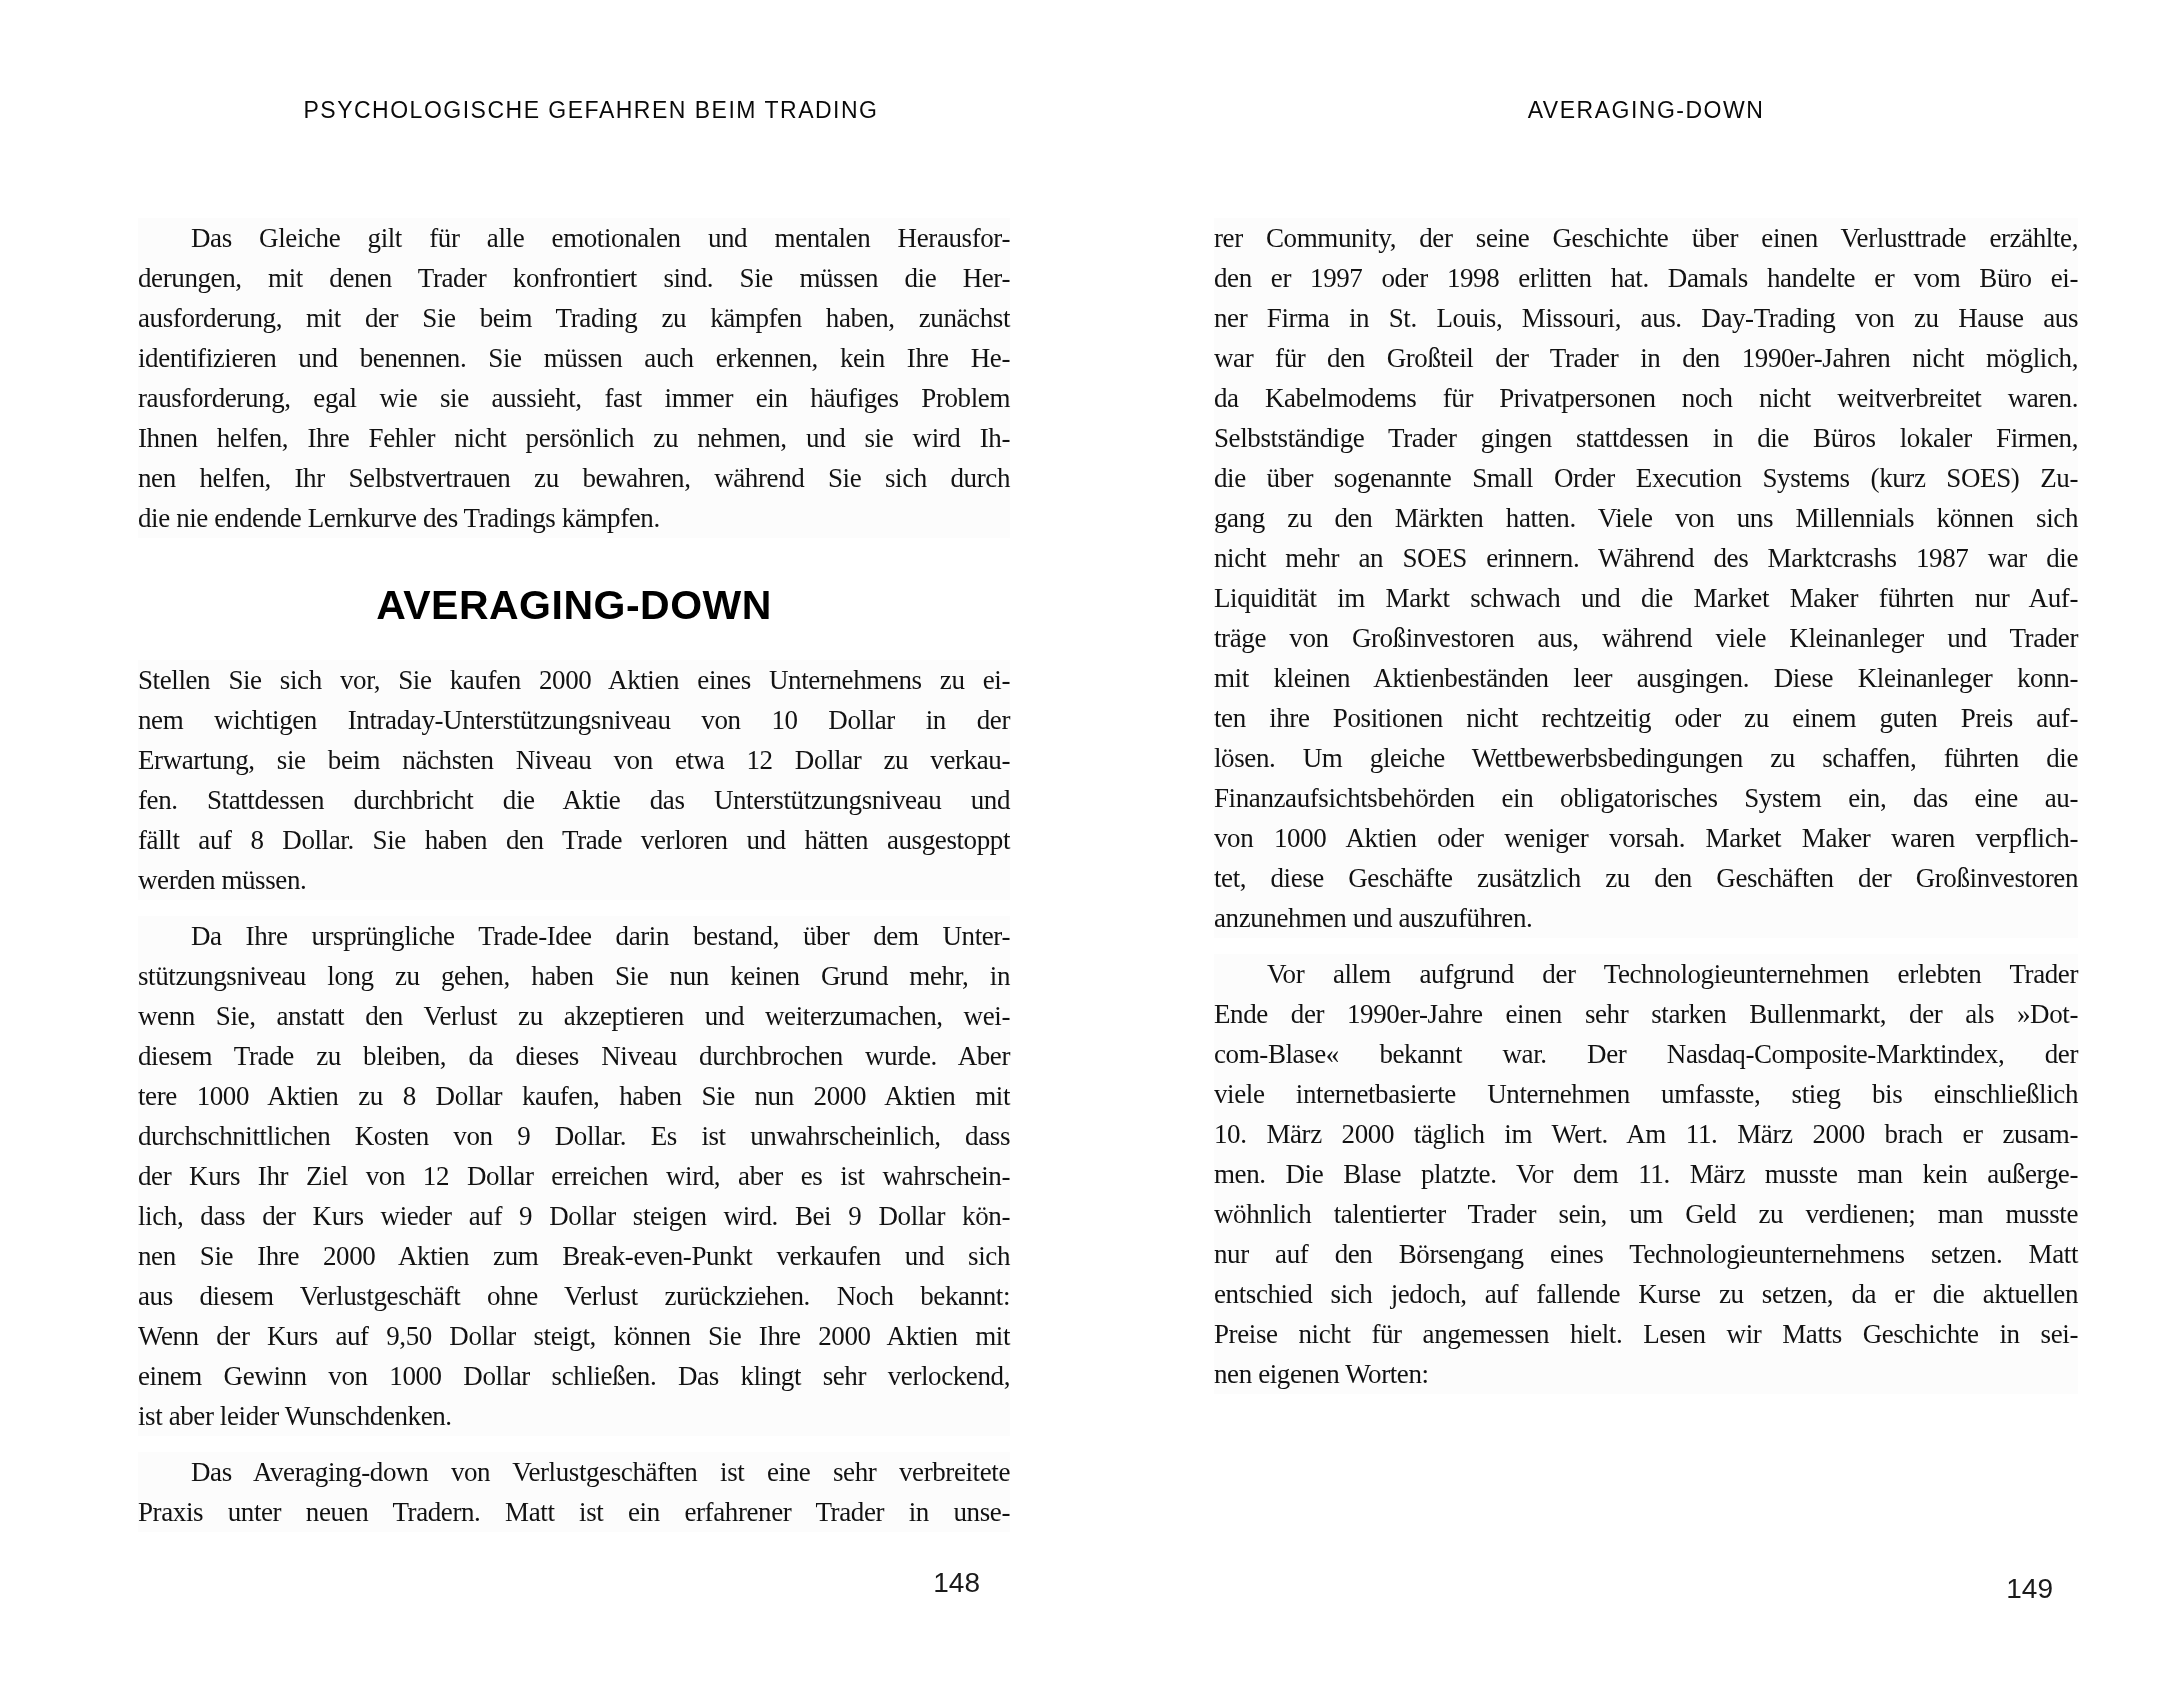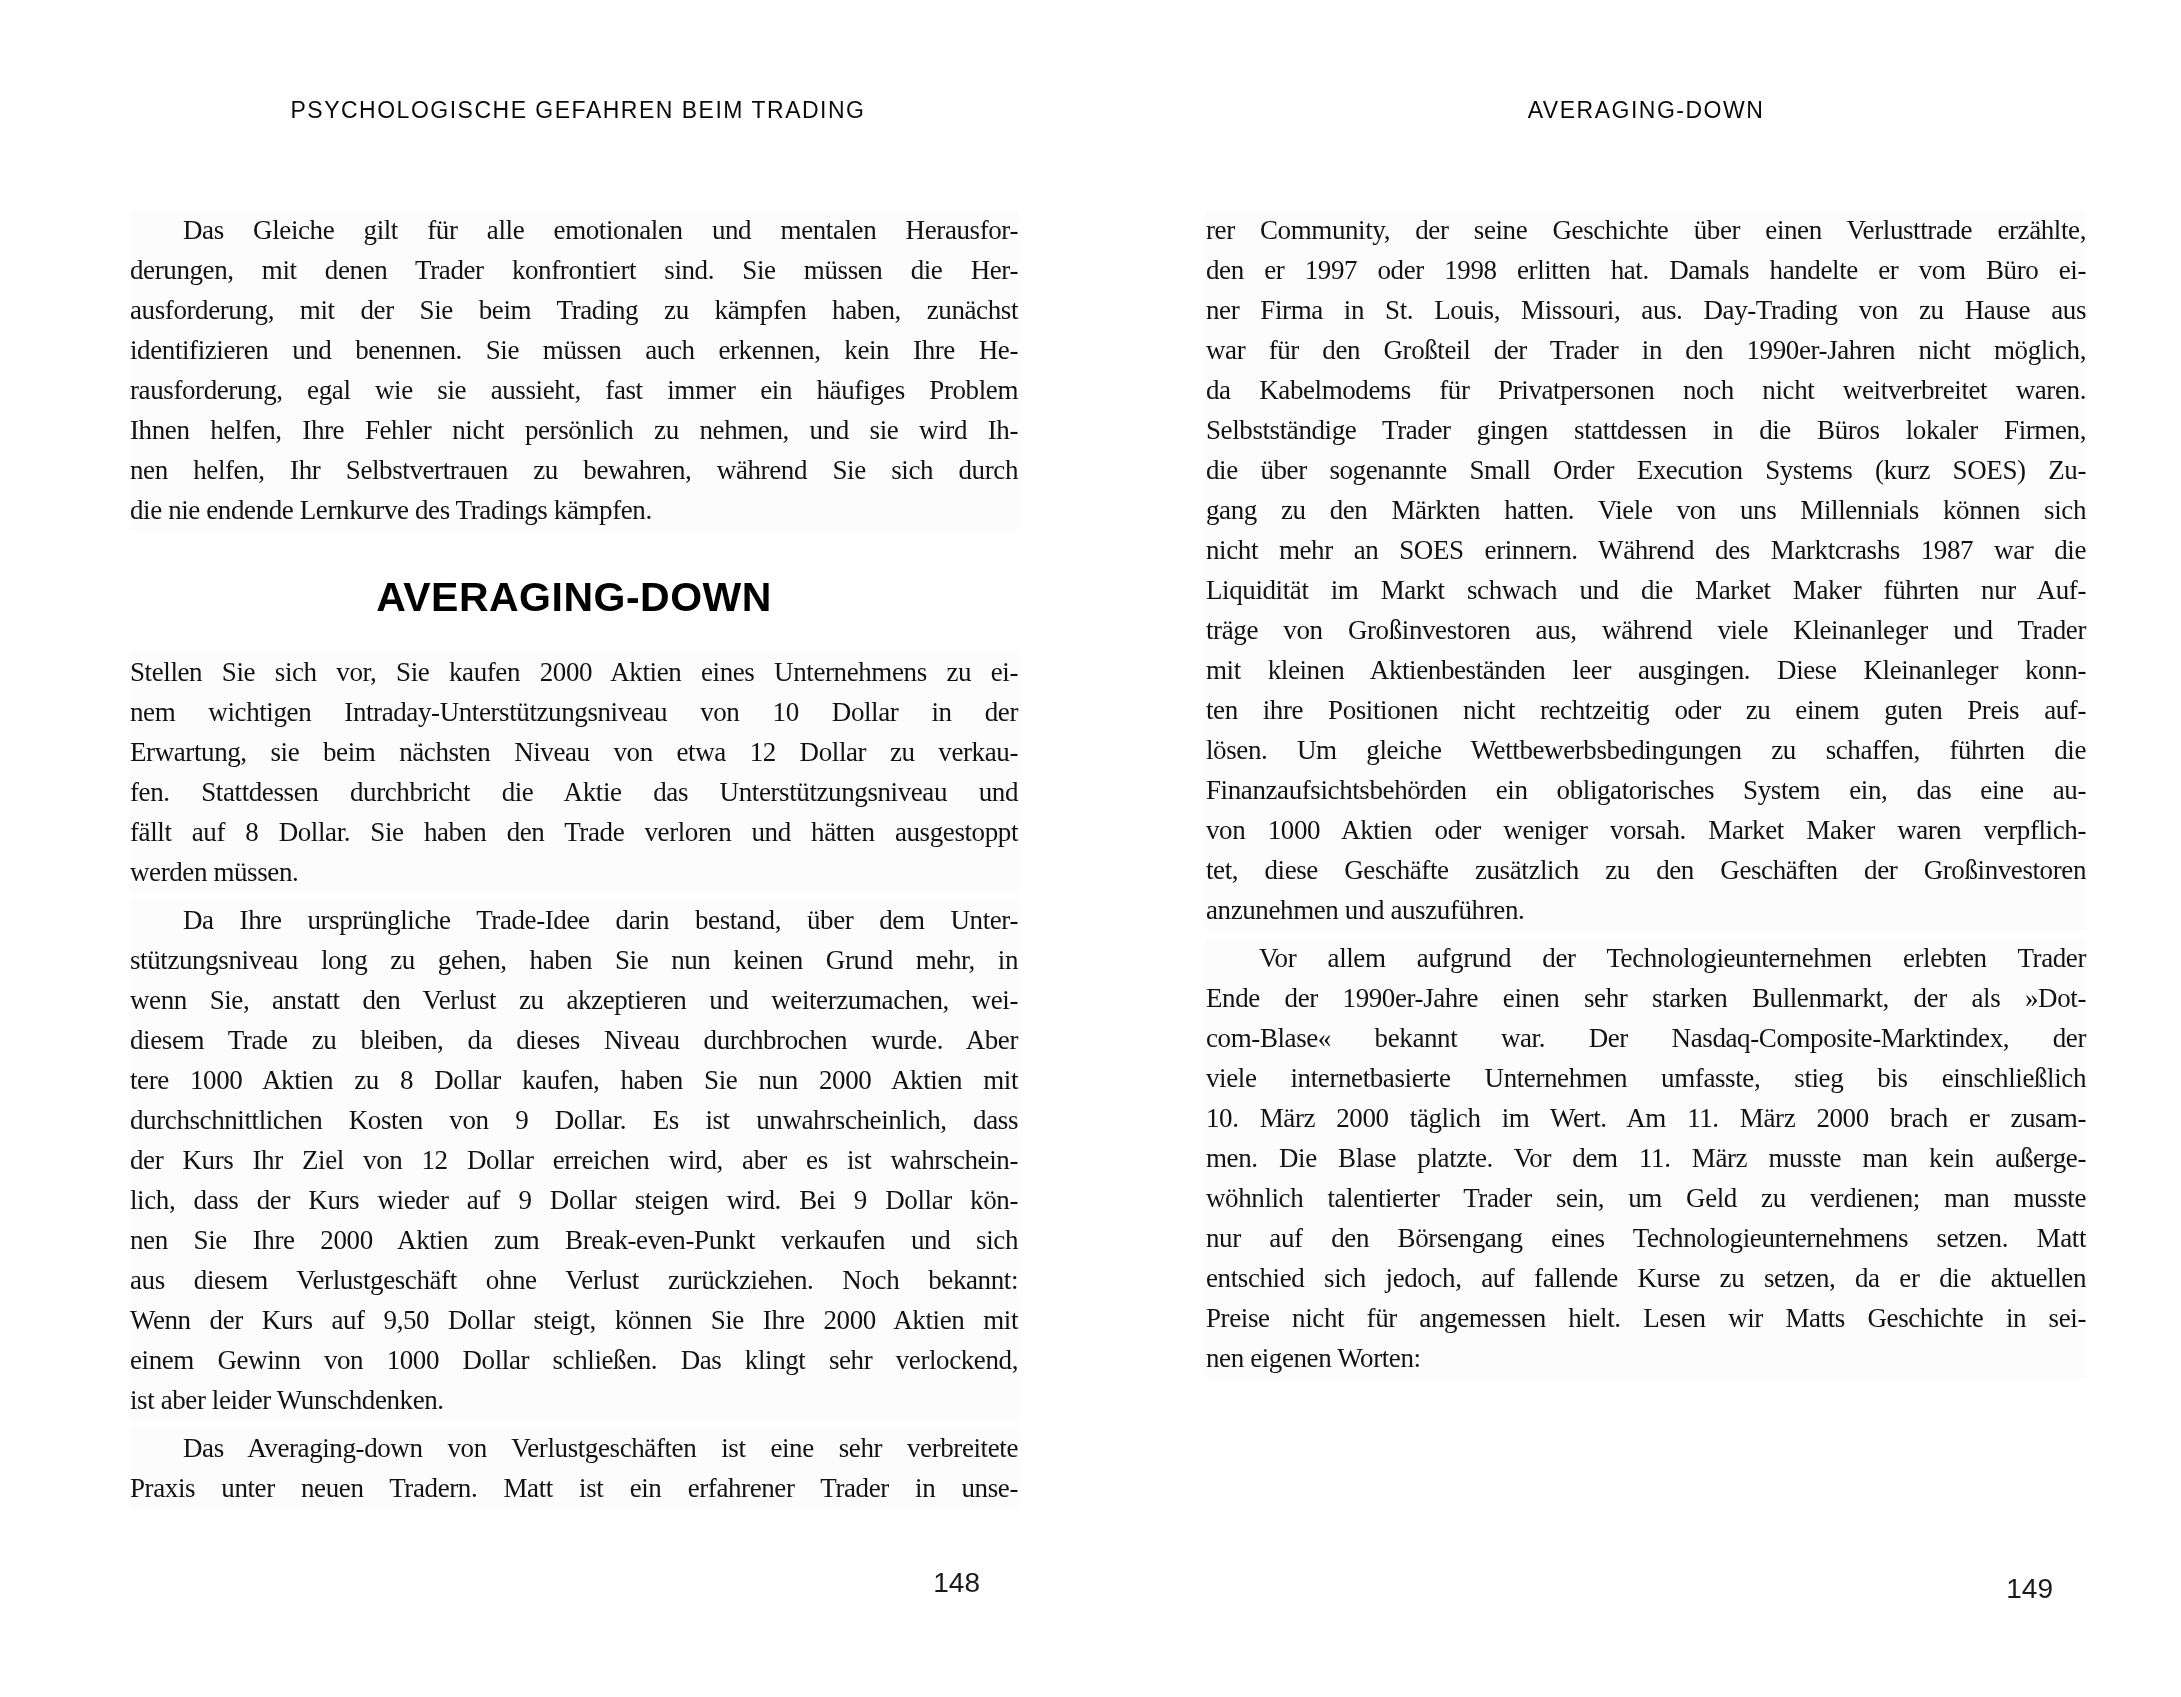--- a/index.html
+++ b/index.html
@@ -18,34 +18,34 @@
     position: absolute;
     top: 97px;
     font-family: "Liberation Sans", sans-serif;
     font-size: 23px;
     font-weight: 400;
     letter-spacing: 1.5px;
     text-align: center;
     color: #0a0a0a;
     white-space: nowrap;
   }
-  .running-header.left  { left: 126px;  width: 904px; }
+  .running-header.left  { left: 139px;  width: 904px; }
   .running-header.right { left: 1198px; width: 896px; }
 
   .page-body {
     position: absolute;
     top: 202px;
     font-size: 27px;
     line-height: 40px;
     letter-spacing: -0.4px;
   }
   .page-body.left  { left: 122px;  width: 904px; }
   .page-body.right { left: 1198px; width: 896px; }
 
-  .paragraph { margin: 8px; }
+  .paragraph { margin: 16px; }
 
   .text-line {
     text-align: justify;
     text-align-last: justify;
     hyphens: none;
     background: rgba(0,0,0,0.012);
   }
   .text-line.end    { text-align-last: left; }
   .text-line.indent { text-indent: 53px; }
 

